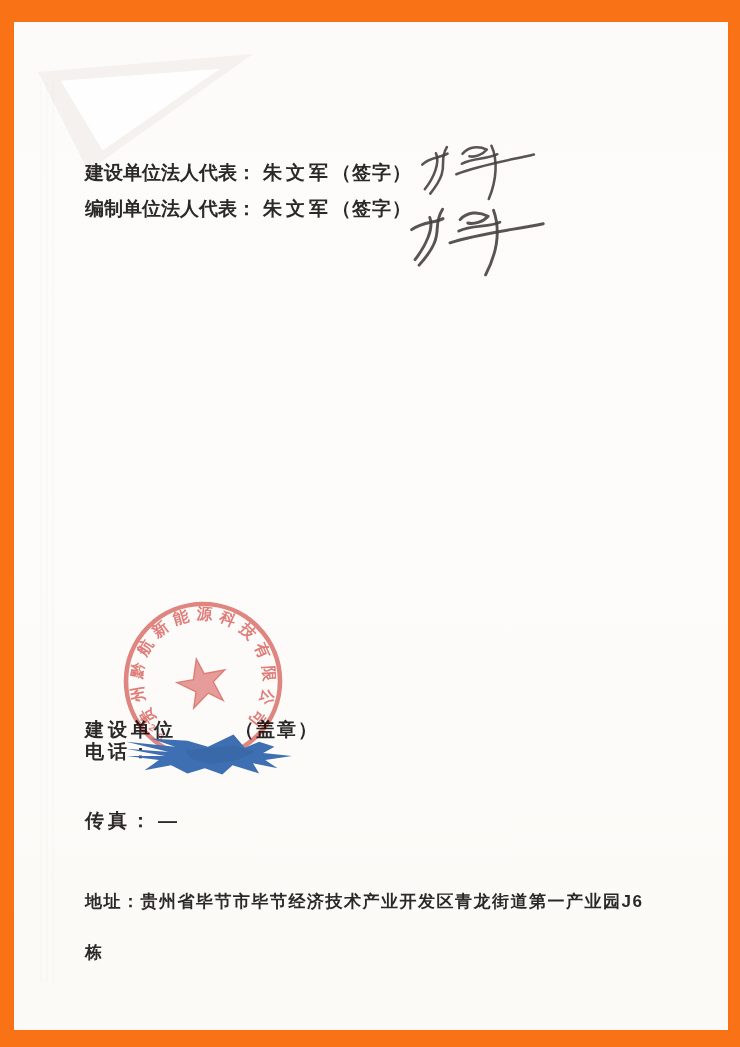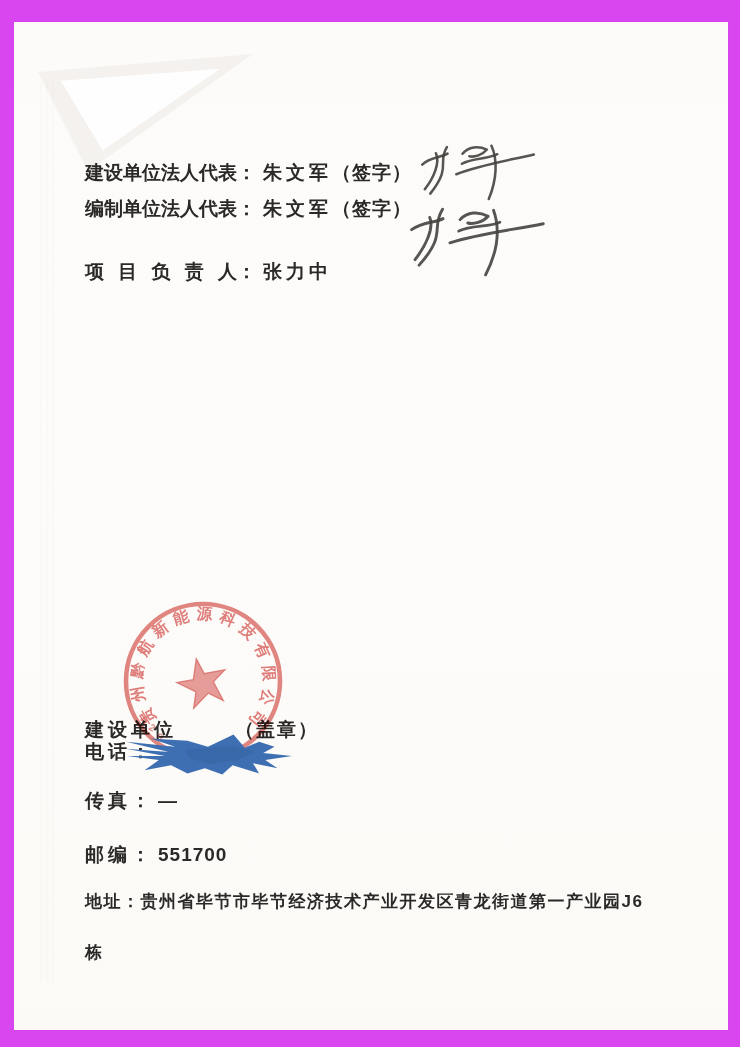--- a/index.html
+++ b/index.html
@@ -1,19 +1,19 @@
 <!DOCTYPE html>
 <html><head>
 <meta charset="utf-8">
 <style>
   html,body{margin:0;padding:0;background:#ffffff;}
   .canvas{
     position:relative;width:740px;height:1047px;overflow:hidden;
     font-family:"Liberation Sans","DejaVu Sans",sans-serif;
-    background:#d946ef;
+    background:#f97316;
   }
   .page{
     position:absolute;left:14px;top:22px;width:714px;height:1008px;
     background:linear-gradient(180deg,#fdfbf9 0%,#fdfcfa 40%,#fcfaf7 100%);
     box-shadow:0 0 2px rgba(0,0,0,0.04);
   }
   .fold-a{
     position:absolute;left:14px;top:5px;width:250px;height:150px;
     background:rgba(168,158,150,0.10);
     clip-path:polygon(4% 30%, 90% 18%, 24% 96%);
@@ -49,23 +49,20 @@
     <div class="fold-b"></div>
     <div class="streak"></div>
   </div>
 
   <div class="line" style="top:160px">
     <span class="jlabel">建设单位法人代表</span><span>：</span><span class="name">朱文军</span><span class="suffix">（签字）</span>
   </div>
   <div class="line" style="top:196px">
     <span class="jlabel">编制单位法人代表</span><span>：</span><span class="name">朱文军</span><span class="suffix">（签字）</span>
   </div>
-  <div class="line" style="top:259px">
-    <span class="jlabel">项目负责人</span><span>：</span><span class="name">张力中</span>
-  </div>
 
   <svg class="sig" style="left:406px;top:134px;transform:rotate(-6deg)" width="146" height="70" viewBox="0 0 160 85">
     <path d="M30,18 C34,30 24,48 12,60"></path>
     <path d="M12,30 C22,22 36,24 44,20"></path>
     <path d="M44,12 C30,30 48,36 18,66"></path>
     <path d="M62,22 C70,14 82,14 92,20 C86,26 76,28 70,26"></path>
     <path d="M60,34 C74,28 92,32 104,27"></path>
     <path d="M52,46 C80,38 116,36 148,32"></path>
     <path d="M98,16 C104,34 100,58 88,80"></path>
   </svg>
@@ -79,25 +76,22 @@
     <path d="M98,14 C104,34 100,58 86,82"></path>
   </svg>
 
   <div class="line" style="top:717px">
     <span class="sp4">建设单位</span><span class="seal-note">（盖章）</span>
   </div>
 
   <div class="line" style="top:739px">
     <span class="sp4">电话</span><span>：</span><span class="val"></span>
   </div>
-  <div class="line" style="top:788px">
+  <div class="line" style="top:808px">
     <span class="sp4">传真</span><span>：</span><span class="val">—</span>
-  </div>
-  <div class="line" style="top:842px">
-    <span class="sp4">邮编</span><span>：</span><span class="val">551700</span>
   </div>
   <div class="addr" style="top:890px">
     <span>地址</span><span>：</span><span>贵州省毕节市毕节经济技术产业开发区青龙街道第一产业园J6</span>
   </div>
   <div class="addr" style="top:941px">
     <span>栋</span>
   </div>
 
   <svg class="seal-svg" viewBox="0 0 172 172">
     <defs>

